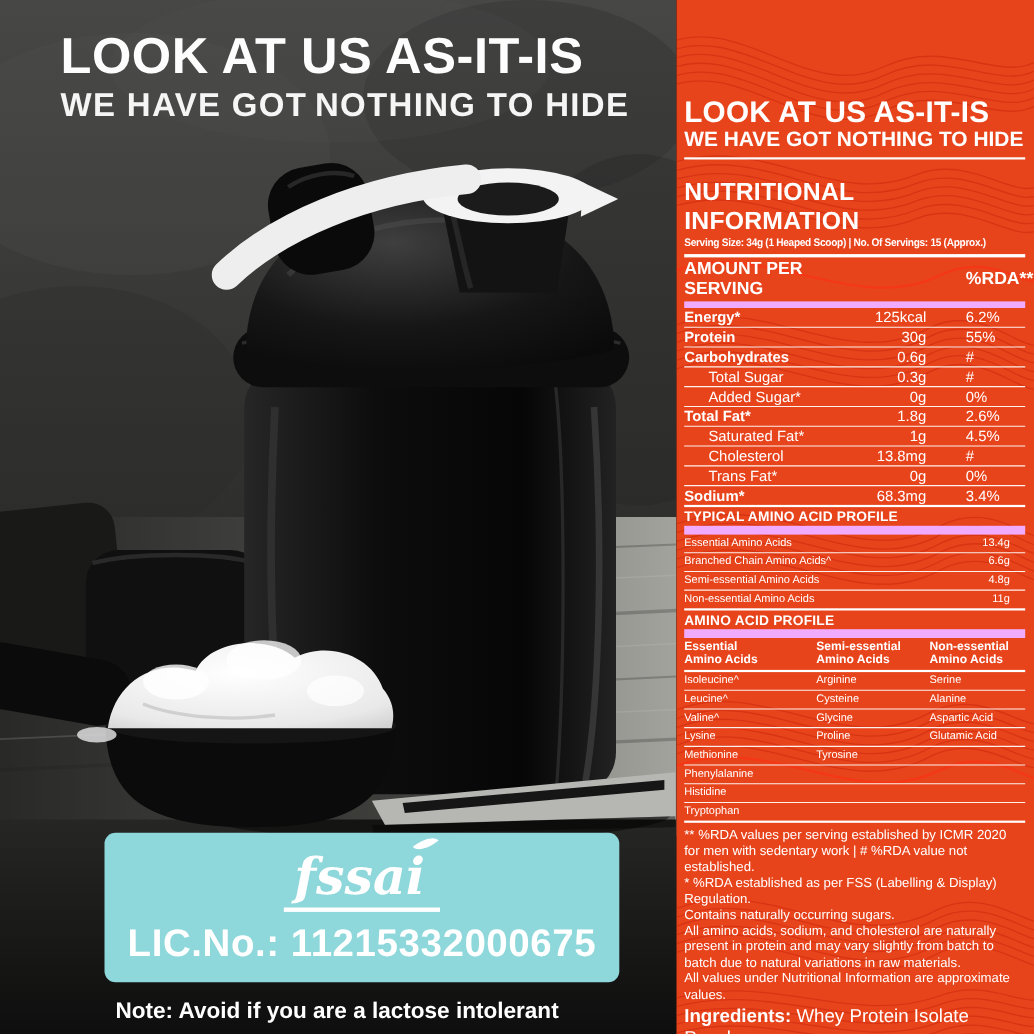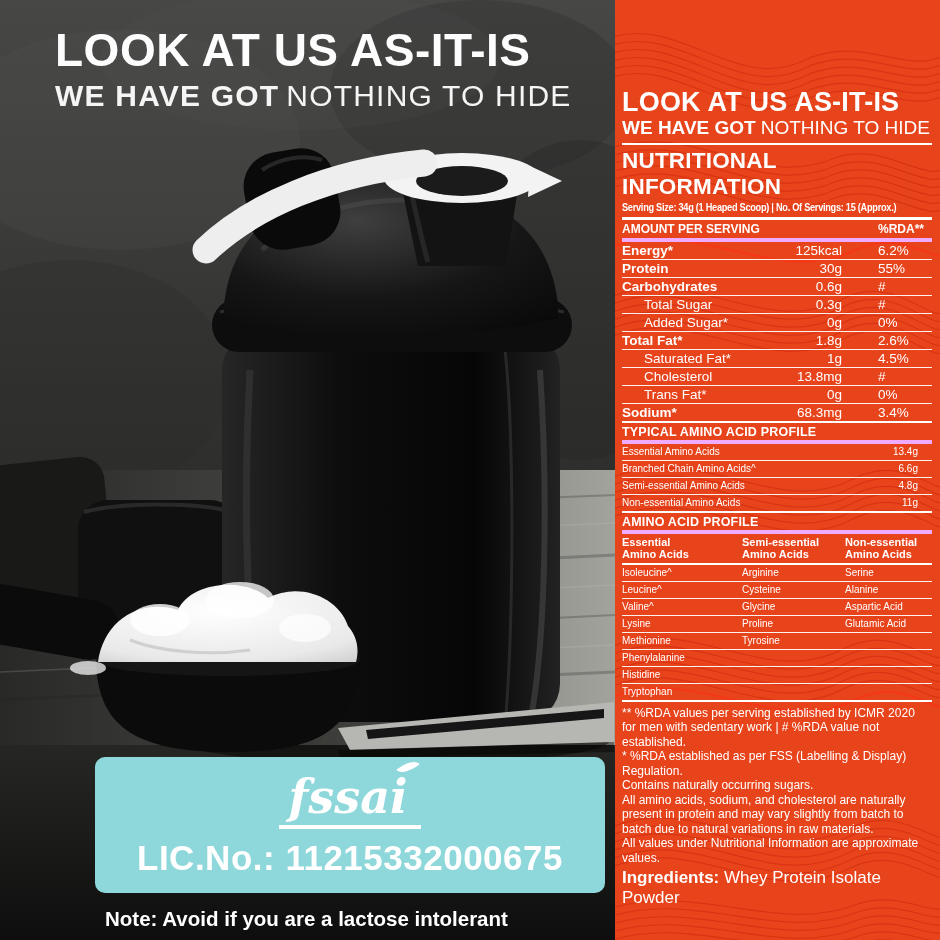--- a/index.html
+++ b/index.html
@@ -11,23 +11,23 @@
   body{position:relative;overflow:hidden;background:#101010;
        font-family:"Liberation Sans",sans-serif;color:#fff;}
 
   
   .photo-sec{position:absolute;left:0;top:0;width:615px;height:940px;overflow:hidden;}
   .photo-sec svg{position:absolute;left:0;top:0;}
   .left-head{position:absolute;left:55px;top:26px;width:560px;}
   .lh1{font-size:46px;font-weight:800;letter-spacing:.5px;line-height:1.05;color:#fdfdfd;}
   .lh2{font-size:30px;line-height:1.1;margin-top:5px;letter-spacing:1.2px;color:#f5f5f5;}
   .w1{font-weight:600;margin-right:7px;}
-  .w2{font-weight:400;}
-
-  .fssai-box{position:absolute;left:95px;top:757px;width:510px;height:136px;
+  .w2{font-weight:700;}
+
+  .fssai-box{position:absolute;left:95px;top:757px;width:468px;height:136px;
     background:var(--fssai-teal);border-radius:10px;display:flex;flex-direction:column;
     align-items:center;justify-content:center;}
   .fssai-logo{font-family:"DejaVu Serif",serif;font-style:italic;font-weight:700;
     font-size:46px;line-height:1;position:relative;padding:2px 14px 5px 10px;
     border-bottom:4px solid #fff;color:#fff;}
   .leaf{position:absolute;right:2px;top:-10px;width:22px;height:10px;background:#fff;
     border-radius:0 100% 0 100%;transform:rotate(-38deg);}
   .fssai-lic{font-size:35px;font-weight:700;margin-top:9px;letter-spacing:.5px;color:#fff;}
   .note{position:absolute;left:105px;top:907px;font-weight:700;font-size:20.5px;color:#fff;}
 
@@ -36,38 +36,38 @@
     background:var(--panel-orange);overflow:hidden;}
   #waves{position:absolute;left:0;top:0;}
   #waves path{stroke:var(--wave-red);fill:none;stroke-width:1.2;opacity:.42;}
   #waves path.bright{stroke:var(--wave-bright);stroke-width:2;opacity:.55;}
   .panel-content{position:relative;padding:88px 8px 0 7px;}
 
   .p-h1{font-size:27px;font-weight:800;line-height:1.04;letter-spacing:.2px;}
   .p-h2{font-size:19px;line-height:1.15;margin-top:1px;}
   .p-h2 .w1{margin-right:5px;}
   .rule{border-bottom:2px solid #fff;margin-top:4px;}
-  .p-h3{font-size:22.5px;font-weight:800;margin-top:3px;letter-spacing:.2px;}
+  .p-h3{font-size:22.5px;font-weight:800;margin-top:17px;letter-spacing:.2px;}
   .serving{font-size:10px;font-weight:600;letter-spacing:-.3px;white-space:nowrap;
     transform:scaleX(.92);transform-origin:left;margin-top:2px;}
   .thick{border-bottom:3px solid #fff;margin-top:4px;}
 
   .nhead{display:grid;grid-template-columns:1fr 82px 90px;align-items:center;
-    font-size:12px;font-weight:800;padding:2px 0;border-bottom:4px solid #f0abfc;}
+    font-size:16px;font-weight:800;padding:2px 0;border-bottom:6px solid #f0abfc;}
   .nrow{display:grid;grid-template-columns:1fr 82px 90px;align-items:center;
     font-size:13.5px;font-weight:500;padding:1px 0;
     border-bottom:1px solid rgba(255,255,255,.92);}
   .nrow.bold .lbl{font-weight:700;}
   .nrow.indent .lbl{padding-left:22px;}
   .nrow.thickb{border-bottom-width:2.5px;border-bottom-color:#fff;}
   .val{text-align:right;}
   .rda{padding-left:36px;}
 
   .sec-title{font-size:12.5px;font-weight:800;letter-spacing:.2px;
-    padding:2px 0 1px;border-bottom:4px solid #f0abfc;}
+    padding:2px 0 1px;border-bottom:8px solid #f0abfc;}
   .trow{display:flex;justify-content:space-between;font-size:10px;font-weight:500;
     padding:2.5px 14px 2.5px 0;border-bottom:1px solid rgba(255,255,255,.92);}
   .trow.thickb{border-bottom:2.5px solid #fff;}
 
   .acolhead{display:grid;grid-template-columns:120px 103px 1fr;
     font-size:11px;font-weight:800;line-height:1.12;padding:2px 0;
     border-bottom:2px solid #fff;}
   .arow{display:grid;grid-template-columns:120px 103px 1fr;font-size:10px;
     font-weight:500;padding:.5px 0;border-bottom:1px solid rgba(255,255,255,.92);
     line-height:15px;}

